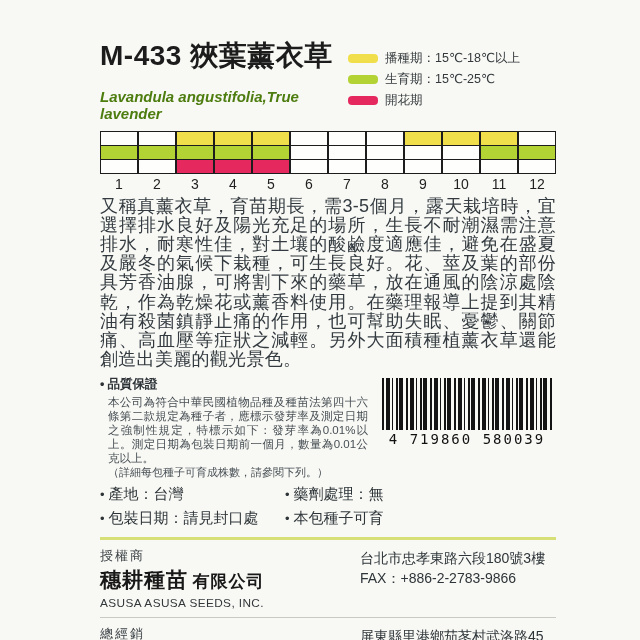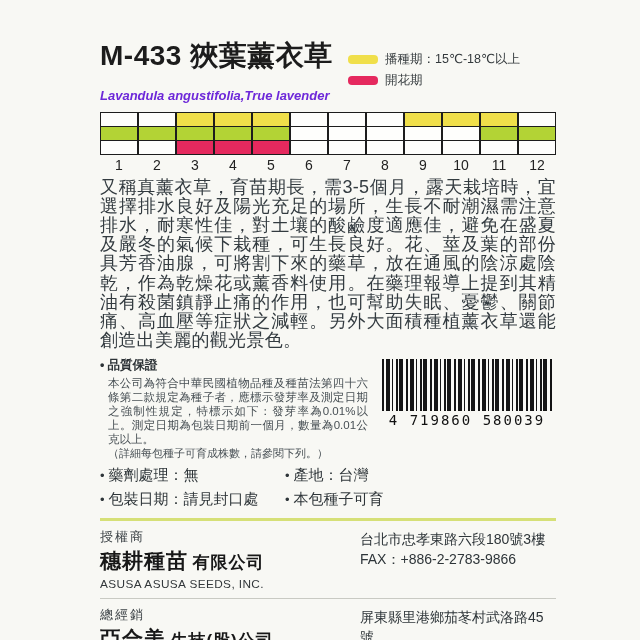--- a/index.html
+++ b/index.html
@@ -13,21 +13,21 @@
   }
   .packet{
     position:absolute;left:100px;top:40px;width:456px;
   }
   
   .header{display:flex;justify-content:space-between;align-items:center;}
   .title{
     font-size:28px;font-weight:700;color:#1c1c1c;letter-spacing:0.5px;line-height:32px;
   }
   .subtitle{
-    font-size:13px;font-weight:700;font-style:italic;color:#6d28d9;margin-top:16px;
+    font-size:15px;font-weight:700;font-style:italic;color:#4d7c0f;margin-top:16px;
   }
   .legend{width:208px;flex:none;margin-top:1px;}
   .legend-row{display:flex;align-items:center;margin-bottom:4px;}
   .legend-swatch{width:30px;height:9px;border-radius:4px;margin-right:7px;flex:none;}
   .legend-label{font-size:12.5px;color:#33393c;white-space:nowrap;}
   
   .cal-wrap{margin-top:9px;}
   .cal-grid{
     display:grid;grid-template-columns:repeat(12,1fr);
     gap:1.5px;background:#1d1d1d;border:1.5px solid #1d1d1d;
@@ -92,20 +92,24 @@
 
   <div class="header">
     <div>
       <div class="title">M-433 狹葉薰衣草</div>
       <div class="subtitle">Lavandula angustifolia,True lavender</div>
     </div>
     <div class="legend">
         <div class="legend-row">
           <span class="legend-swatch" style="background: rgb(240, 223, 74);"></span>
           <span class="legend-label">播種期：15℃-18℃以上</span>
+        </div>
+        <div class="legend-row">
+          <span class="legend-swatch" style="background: rgb(179, 211, 53);"></span>
+          <span class="legend-label">生育期：15℃-25℃</span>
         </div>
         <div class="legend-row">
           <span class="legend-swatch" style="background: rgb(229, 41, 94);"></span>
           <span class="legend-label">開花期</span>
         </div>
       </div>
   </div>
 
   <div class="cal-wrap">
     <div class="cal-grid">
@@ -170,22 +174,22 @@
       <div class="q-body">本公司為符合中華民國植物品種及種苗法第四十六條第二款規定為種子者，應標示發芽率及測定日期之強制性規定，特標示如下：發芽率為0.01%以上。測定日期為包裝日期前一個月，數量為0.01公克以上。</div>
       <div class="q-note">（詳細每包種子可育成株數，請參閱下列。）</div>
     </div>
     <div class="barcode-block">
       <div class="barcode-bars"></div>
       <div class="barcode-number">4 719860 580039</div>
     </div>
   </div>
 
   <div class="details">
+      <div class="detail-item"><span class="bullet">•</span><span>產地：台灣</span></div>
       <div class="detail-item"><span class="bullet">•</span><span>藥劑處理：無</span></div>
-      <div class="detail-item"><span class="bullet">•</span><span>產地：台灣</span></div>
       <div class="detail-item"><span class="bullet">•</span><span>包裝日期：請見封口處</span></div>
       <div class="detail-item"><span class="bullet">•</span><span>本包種子可育</span></div>
     </div>
 
   <hr class="divider-accent d1">
 
   <div class="company">
     <div>
       <div class="co-role">授權商</div>
       <div class="co-brand"><span class="big">穗耕種苗</span> <span class="small">有限公司</span></div>

